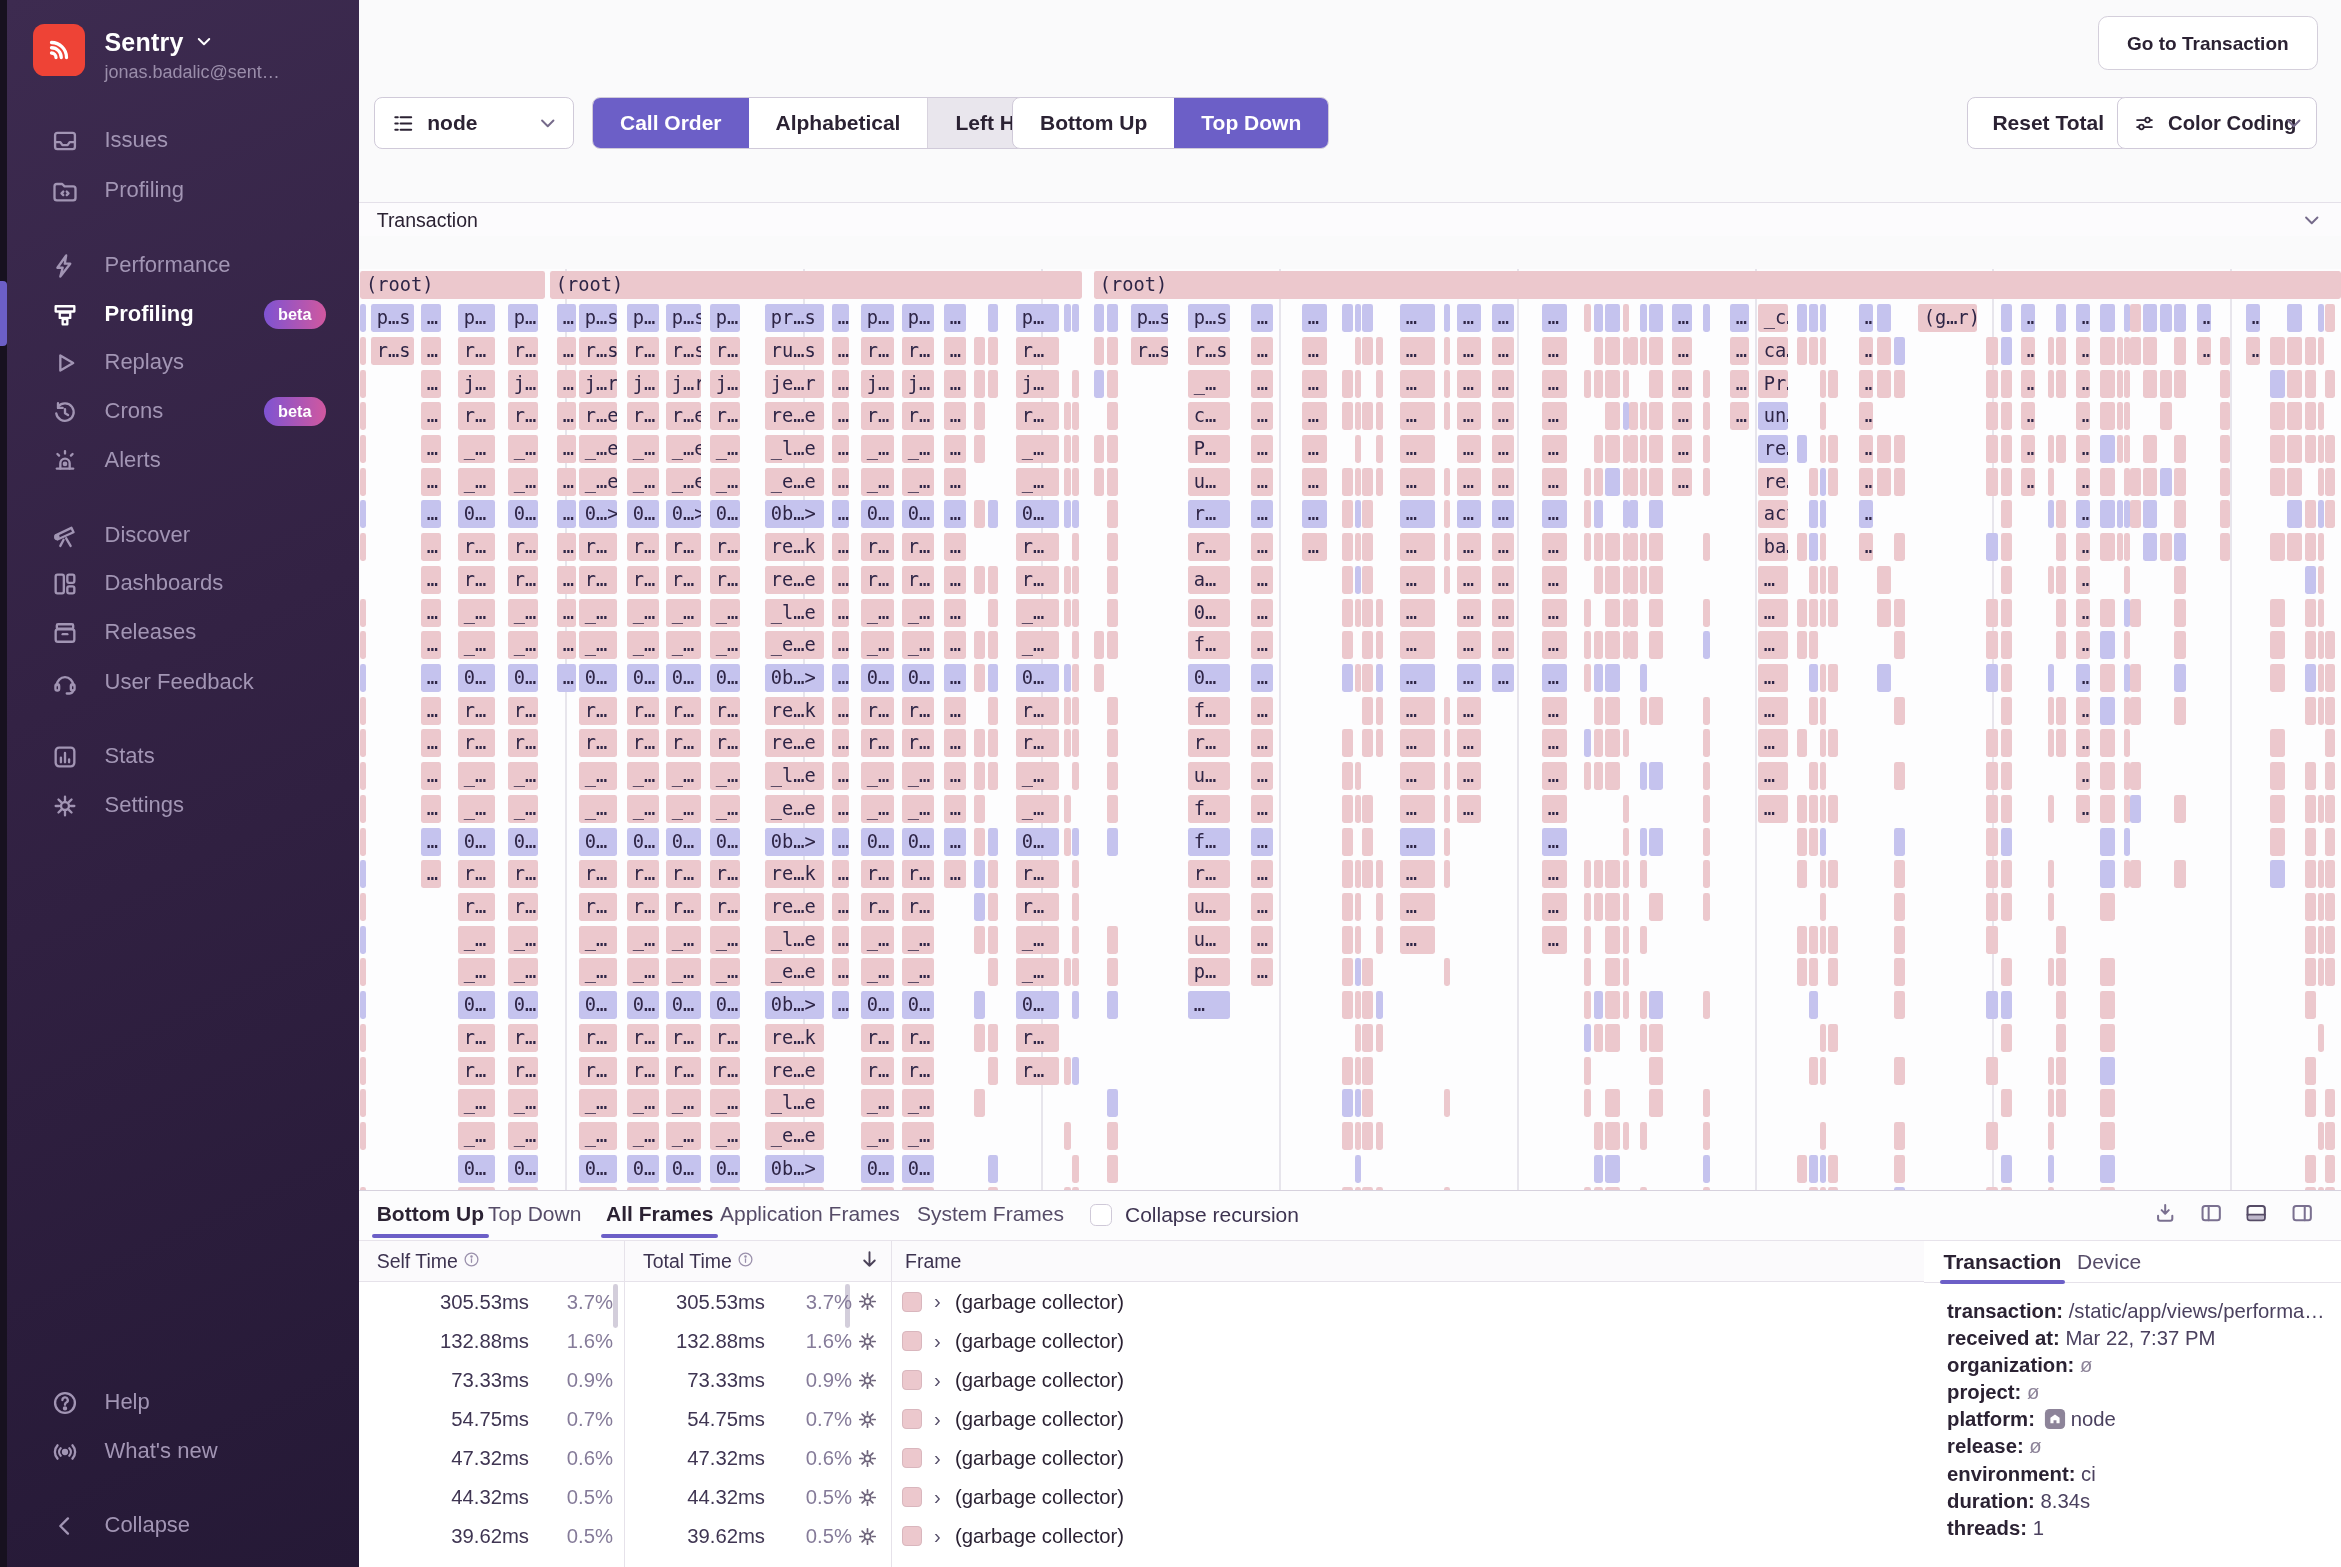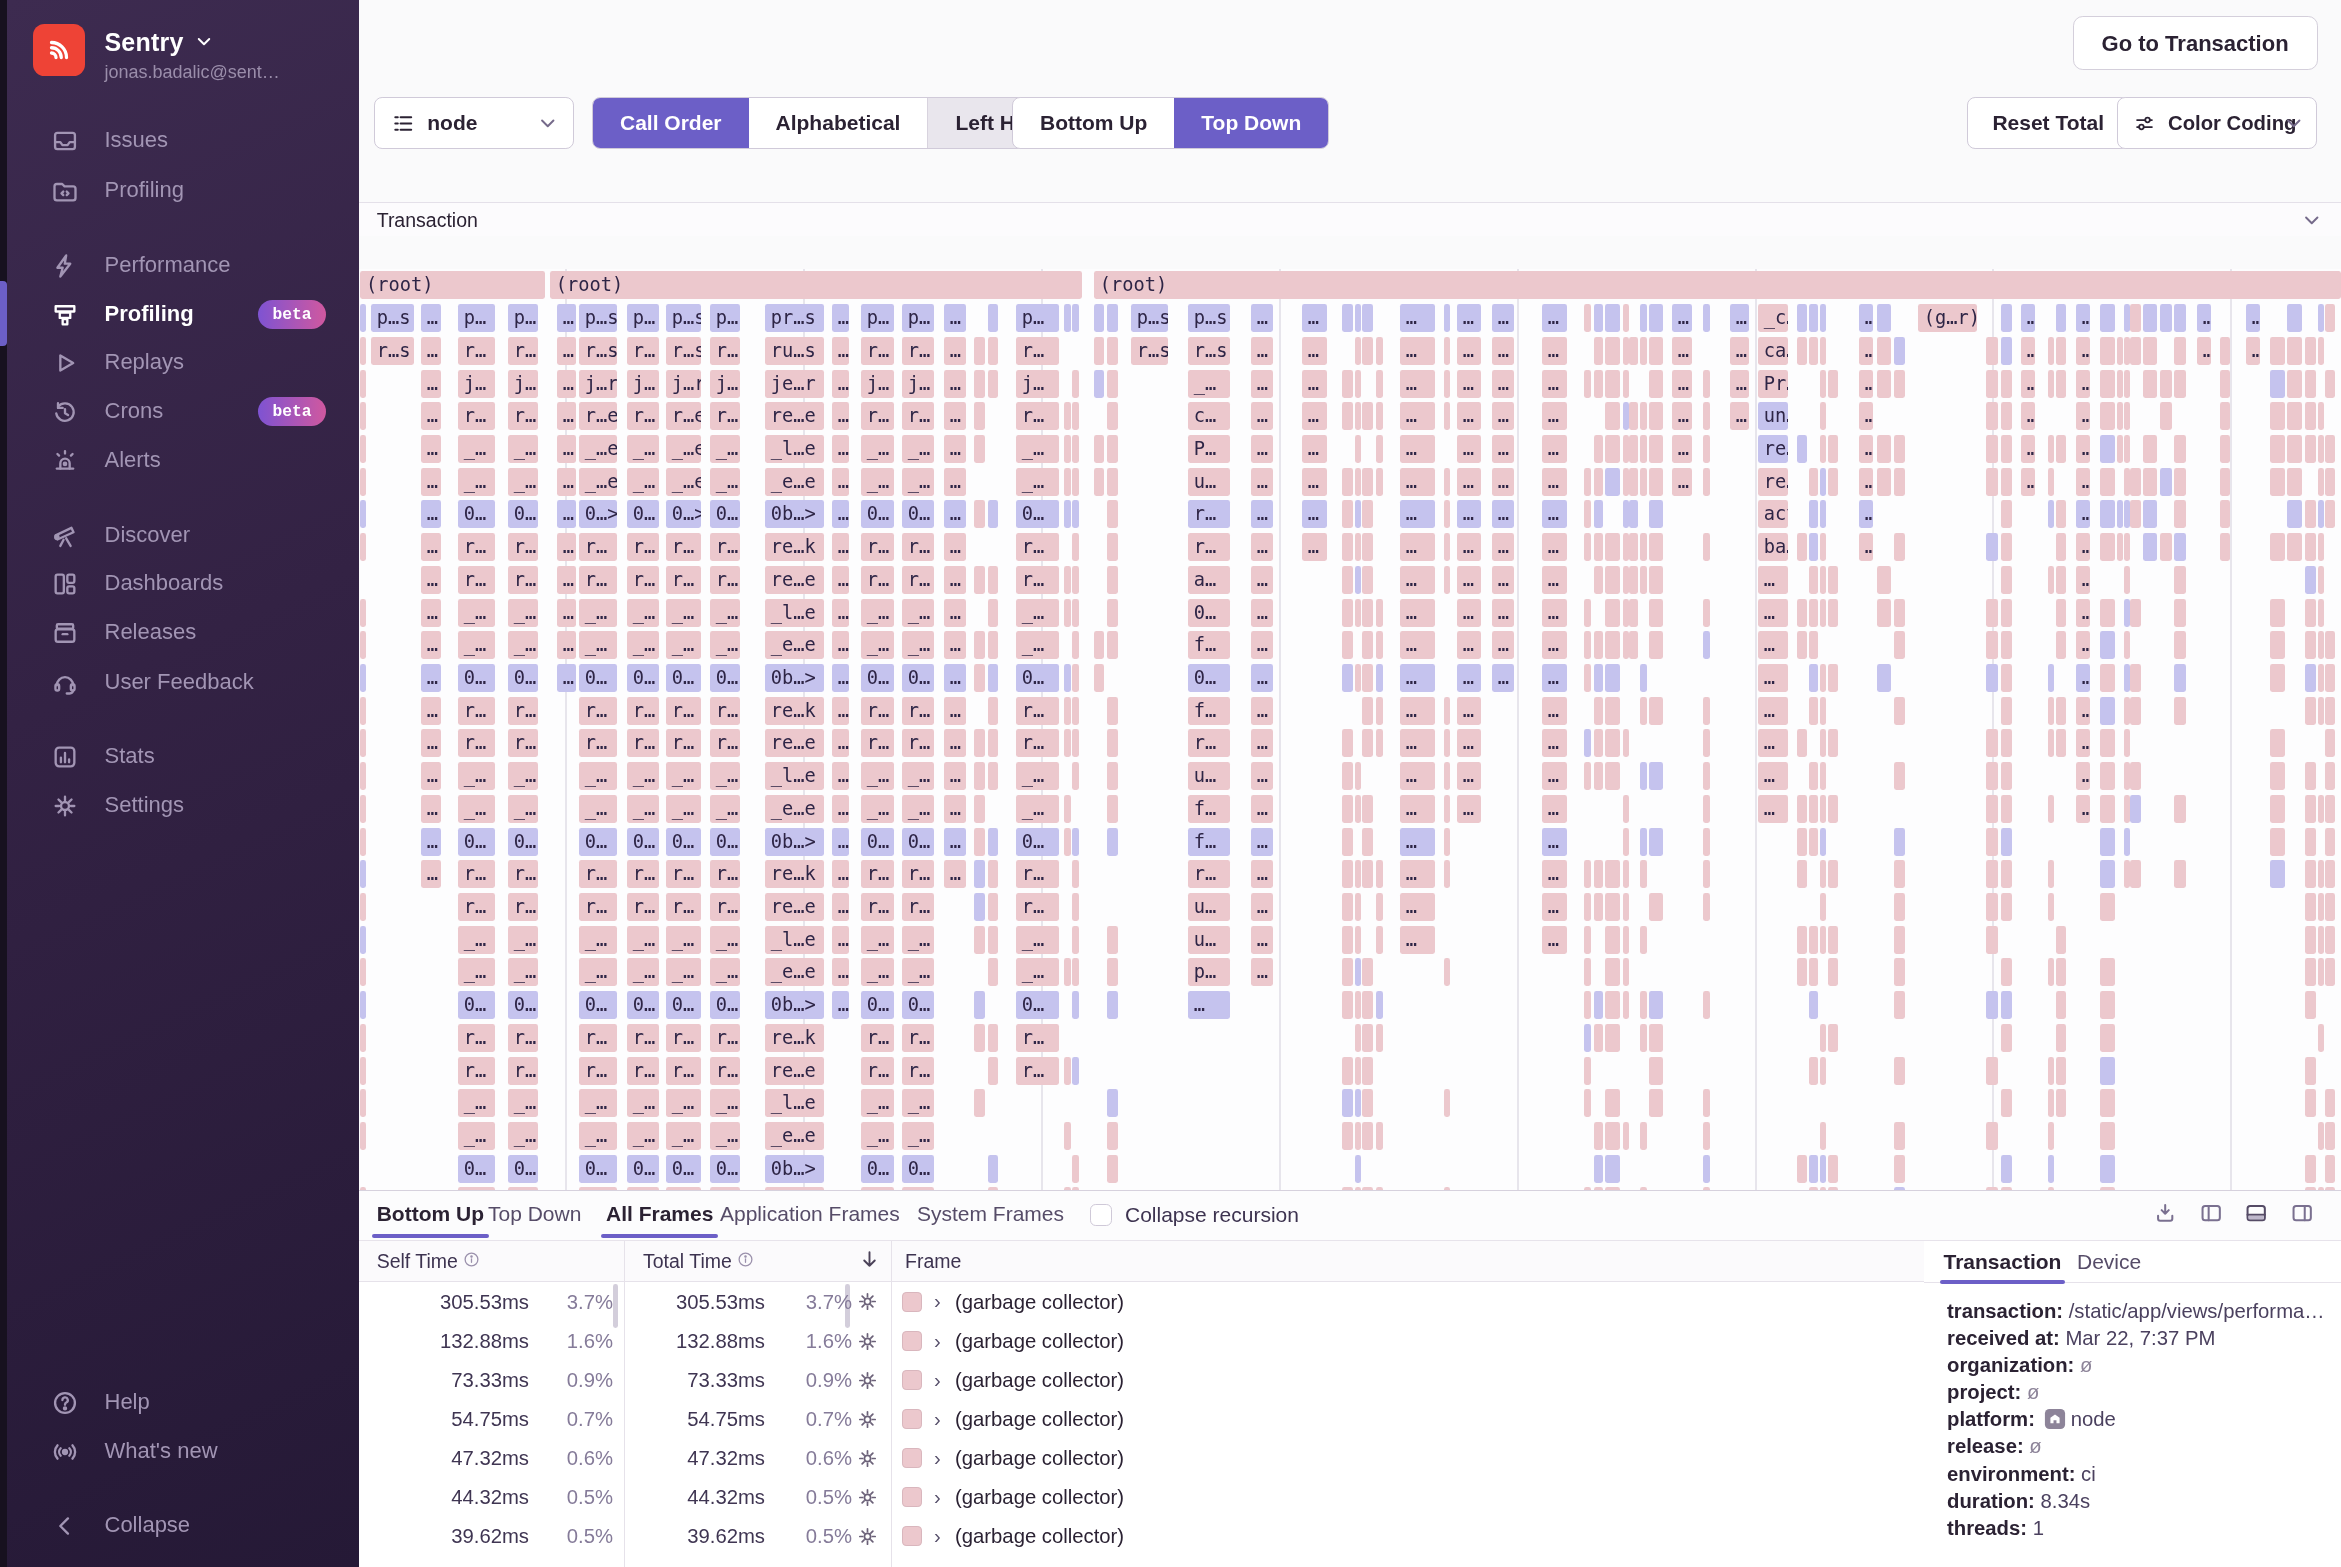--- a/index.html
+++ b/index.html
@@ -17,31 +17,31 @@
   .brand-title { position:absolute; left:98px; top:28px; font-size:25px; font-weight:bold; color:#fff; letter-spacing:0.2px; }
   .brand-title .chev { display:inline-block; margin-left:11.4px; }
   .brand-email { position:absolute; left:98px; top:62px; font-size:18px; color:#9a8daa; }
   .nav-item { position:absolute; left:0; width:100%; height:47px; color:#a295b4; cursor:pointer; }
   .nav-item .nicon { position:absolute; left:44px; top:10.6px; width:28px; height:28px; }
   .nav-item .nicon svg { width:28px; height:28px; }
   .nav-item .nlabel { position:absolute; left:98px; top:10.6px; font-size:22px; }
   .nav-item.active { color:#fff; }
   .nav-item.active .nlabel { font-weight:600; }
   .badge { position:absolute; right:33px; top:9.8px; height:29px; padding:0 14px; border-radius:14.6px;
-    background:linear-gradient(90deg,#7e53d2,#d0589f); color:#fff; font-size:16.3px; line-height:29px; font-weight:600;font-family:Liberation Mono, monospace; }
+    background:linear-gradient(90deg,#7e53d2,#d0589f); color:#fff; font-size:16.3px; line-height:29px; font-weight:600; }
 
   
   .main { position:absolute; left:358px; top:0; width:1984px; height:1567px; background:#fafafb; }
 
   .header { position:absolute; left:0; top:0; width:100%; height:86px; }
   .crumbs { position:absolute; left:24.4px; top:30px; font-size:20.3px; color:#857a96; white-space:nowrap; }
   .crumbs .sep { margin:0 14.6px; color:#b9b2c4; font-size:19.5px; }
   .crumbs .current { color:#2b2233; font-weight:500; }
   .go-btn { position:absolute; right:24.4px; top:16.3px; height:54px; padding:0 28px; background:#fff; border:1.2px solid #d4cfdb; border-radius:9.8px;
-    font-size:22px; font-weight:bold; color:#2b2233; line-height:51px; cursor:pointer; }
+    font-size:19px; font-weight:bold; color:#2b2233; line-height:51px; cursor:pointer; }
 
   .toolbar { position:absolute; left:0; top:86px; width:100%; height:81px; }
   .ctrl { position:absolute; top:10.6px; height:52px; background:#fff; border:1.2px solid #d0cad9; border-radius:8.1px; }
   .thread-dd { left:16.3px; width:200px; cursor:pointer; }
   .thread-dd .ticon { position:absolute; left:16.3px; top:14.6px; }
   .thread-dd .tlabel { position:absolute; left:52px; top:0; line-height:50px; font-size:21px; font-weight:bold; color:#2b2233; }
   .thread-dd .dchev { position:absolute; right:16.3px; top:16.3px; }
   .seg-group { display:flex; overflow:hidden; }
   .seg { padding:0 27px; line-height:50px; font-size:21px; font-weight:600; color:#2b2233; cursor:pointer; position:relative; }
   .seg + .seg { border-left:1.2px solid #d8d3de; }

